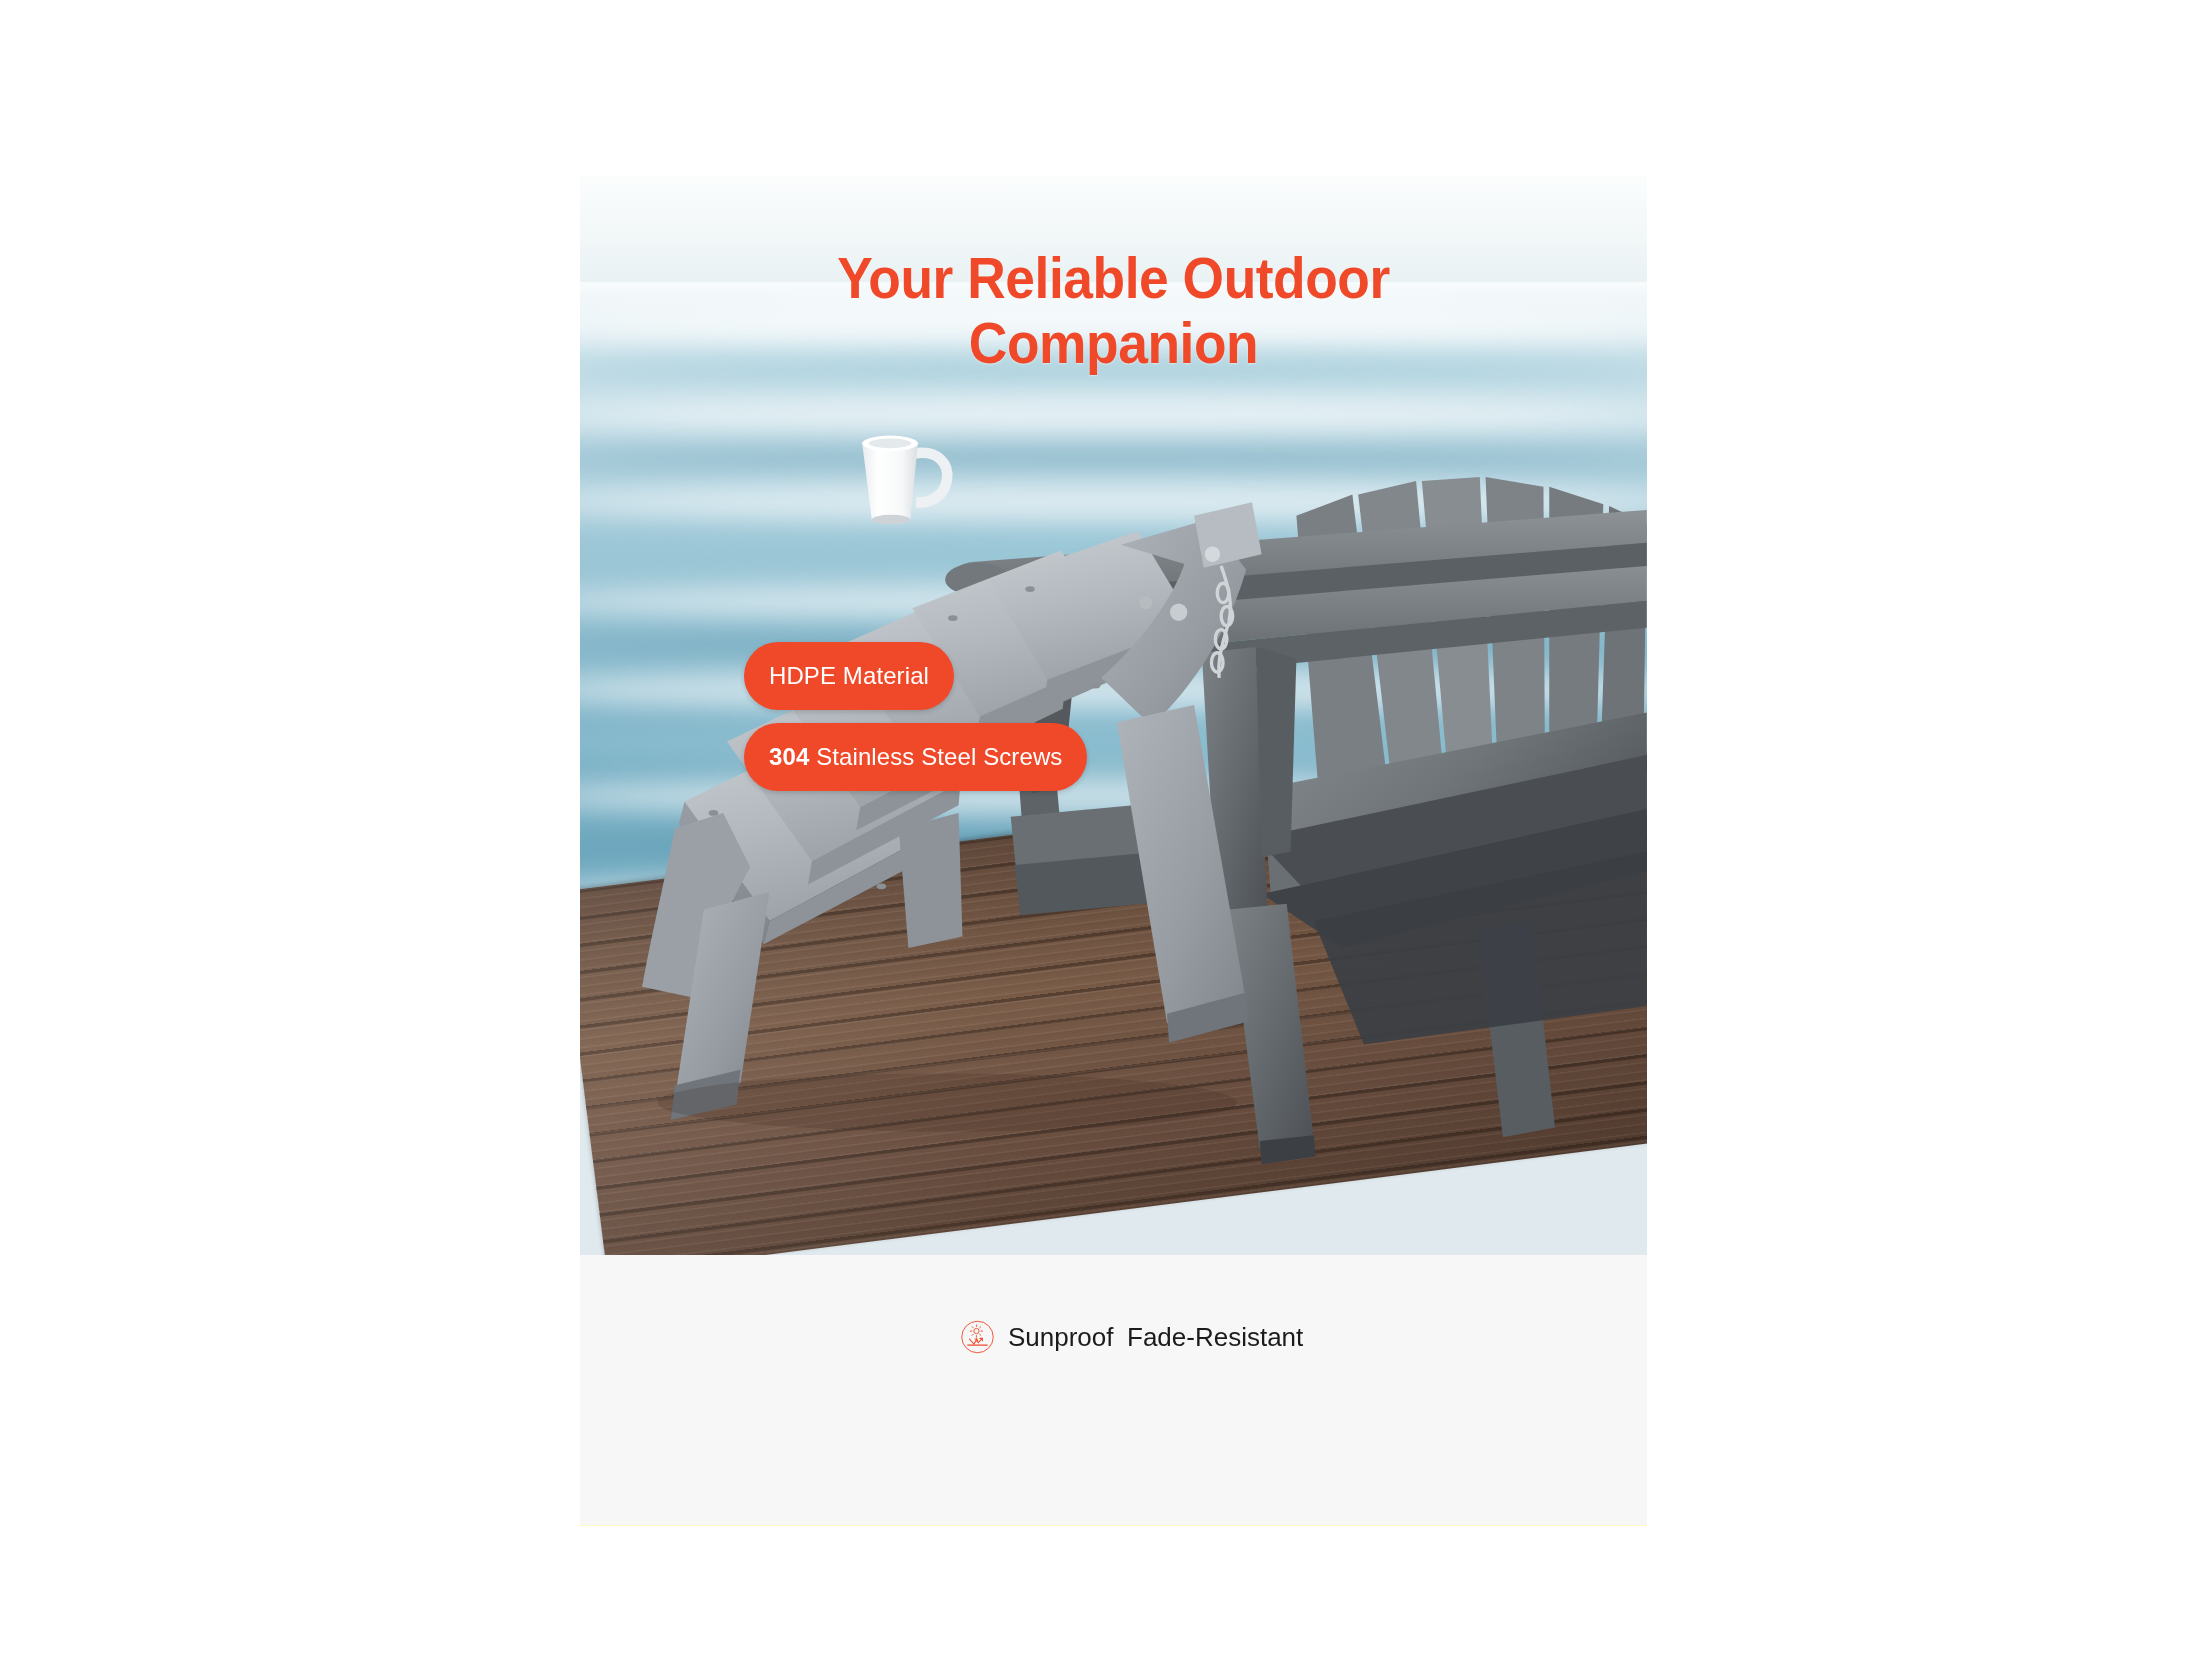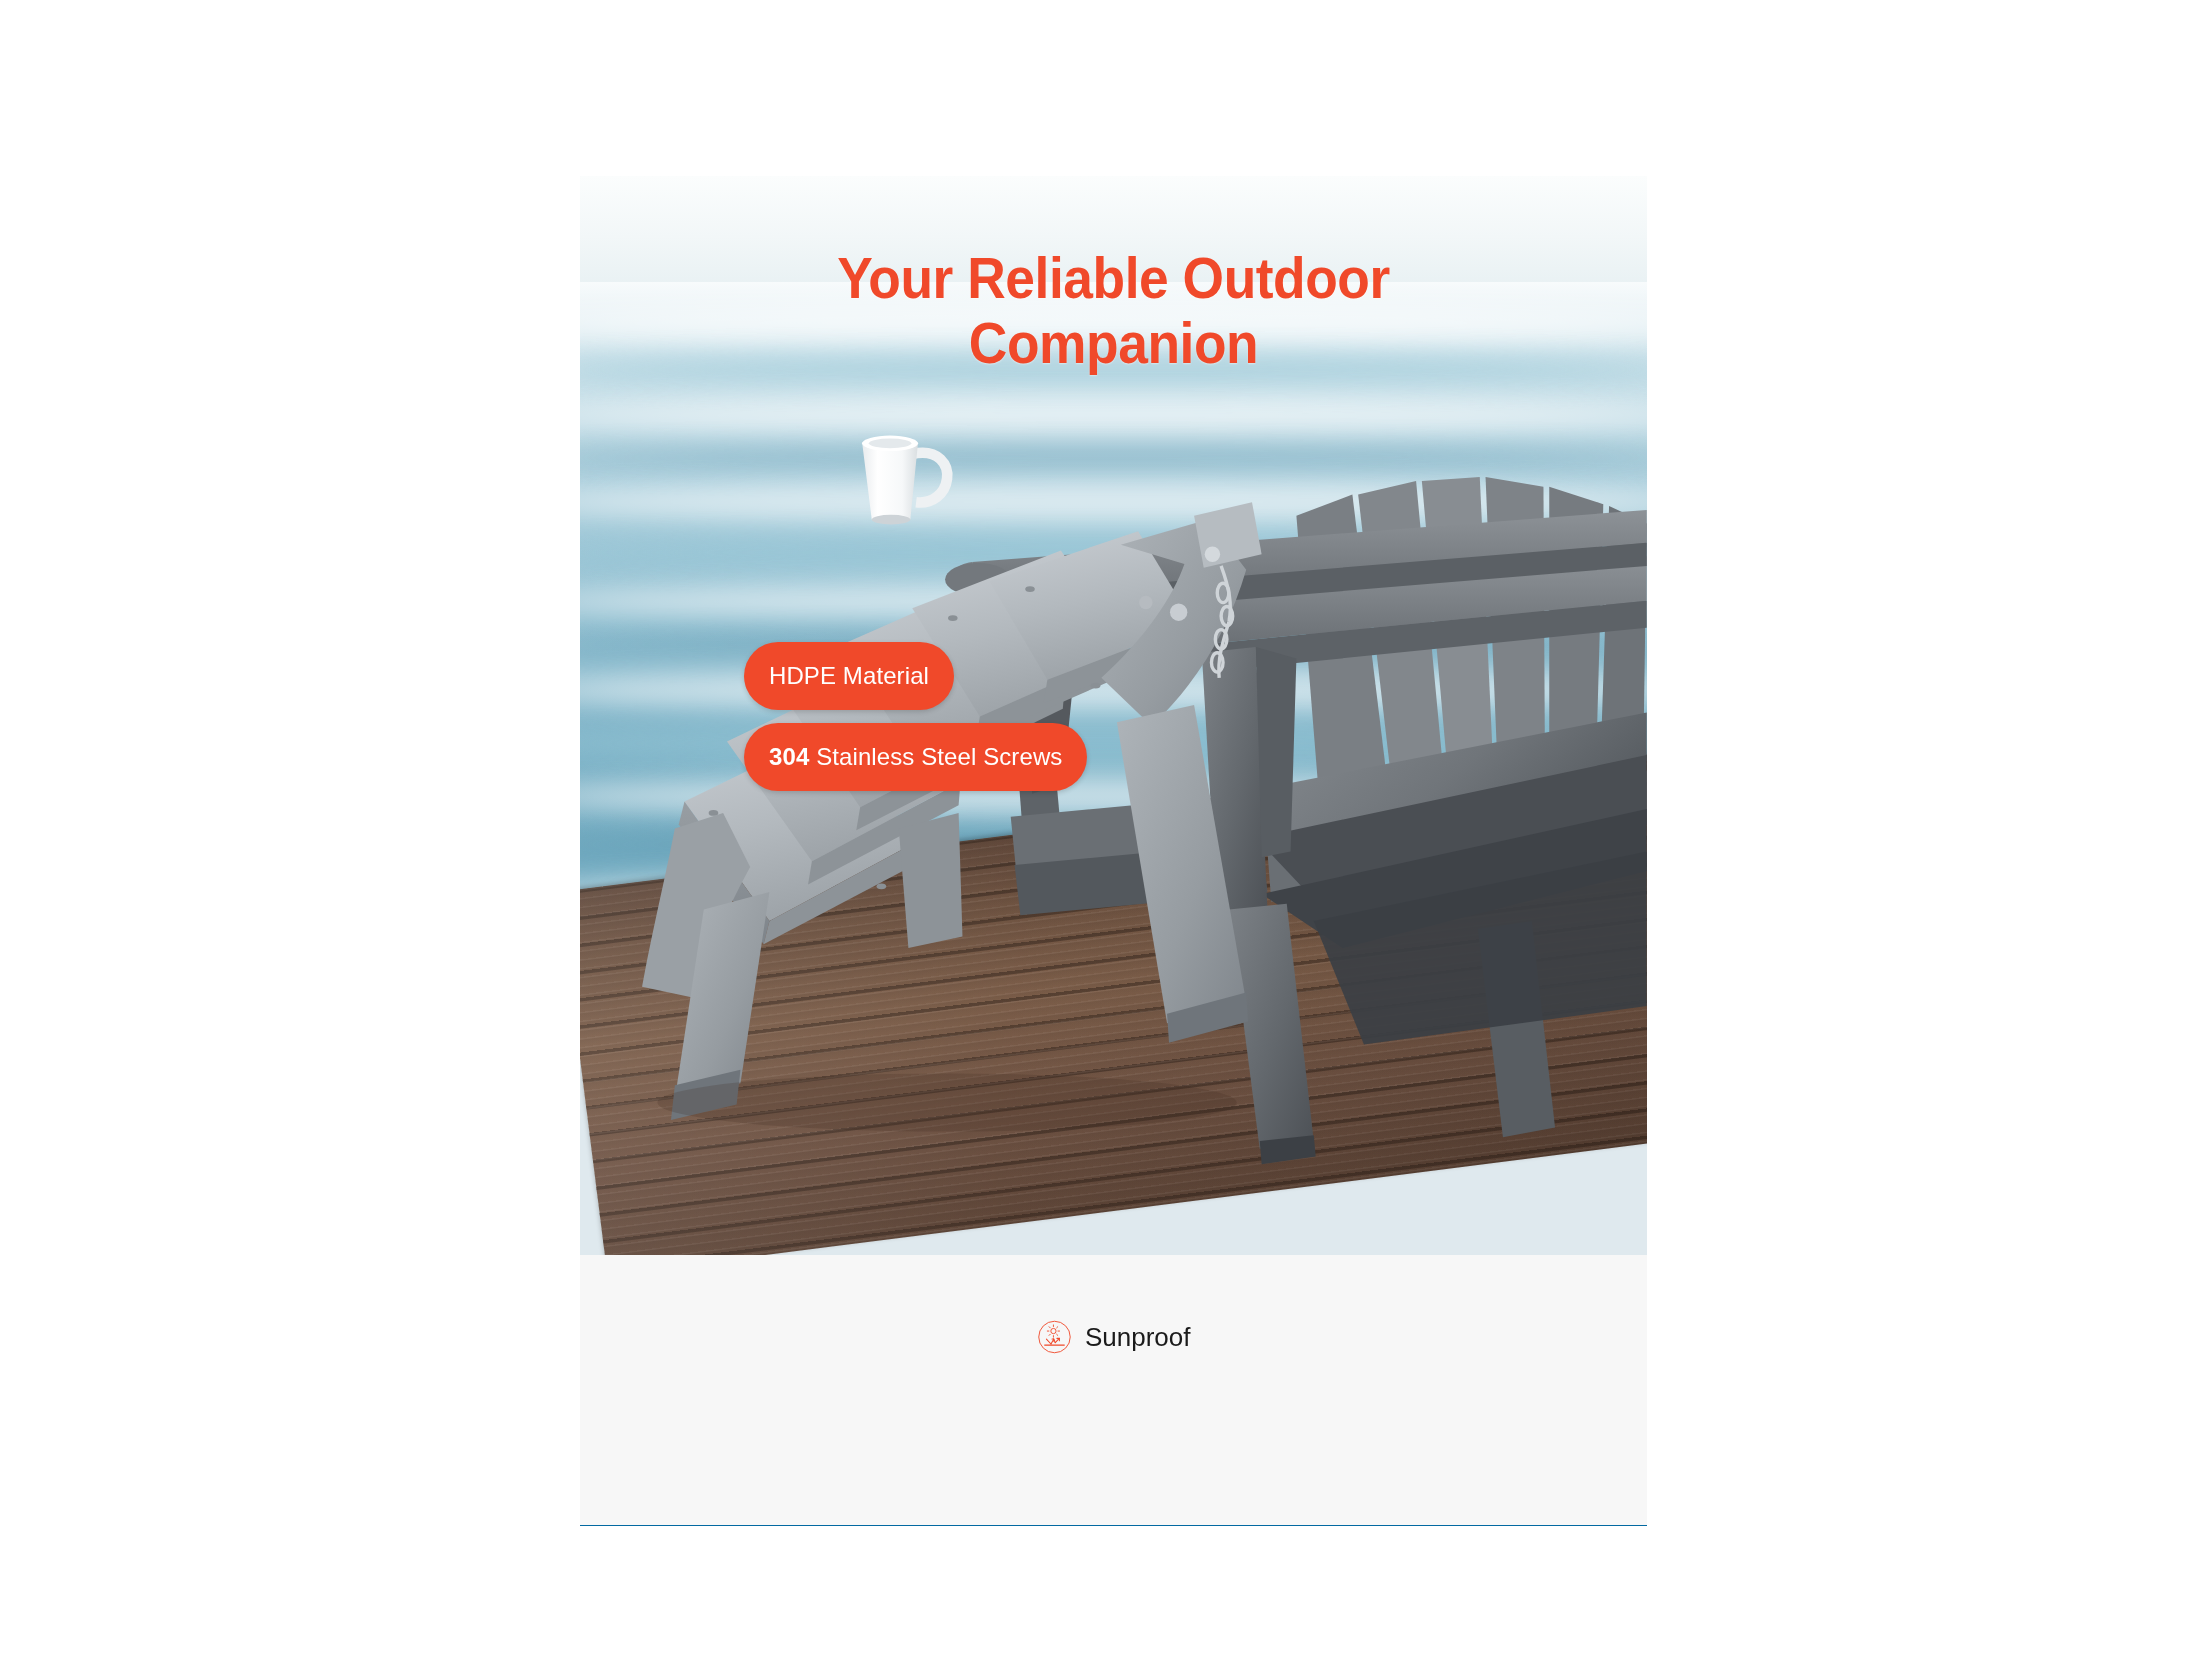--- a/index.html
+++ b/index.html
@@ -22,21 +22,21 @@
     background: #ffffff;
   }
 
   
   #product-card {
     position: absolute;
     left: 580px;
     top: 176px;
     width: 1067px;
     height: 1350px;
-    background: #0369a1;
+    background: #fef9c3;
   }
 
   
   #hero-photo {
     position: absolute;
     left: 0;
     top: 0;
     width: 1067px;
     height: 1079px;
     overflow: hidden;
@@ -441,18 +441,27 @@
             <path d="M52 66 L64 54"></path>
             <path d="M57 54 L64 54 L64 61"></path>
             <path d="M43 56 L48 56 L48 62"></path>
           </g>
         </svg>
         <div class="feature-label">Sunproof</div>
       </div>
 
 
 
+      <div class="feature">
+        <svg class="feature-icon" viewBox="0 0 100 100">
+          <circle cx="50" cy="50" r="45" fill="none" stroke="#F0492A" stroke-width="2.6"></circle>
+          <path d="M48 22 L74 50 L48 78 L22 50 Z" fill="none" stroke="#F0492A" stroke-width="3.2" stroke-linejoin="round"></path>
+          <line x1="24" y1="50" x2="72" y2="50" stroke="#F0492A" stroke-width="3.2" stroke-linecap="round"></line>
+          <path d="M79 56 C79 56 84 63 84 66.5 C84 70 81.5 72 79 72 C76.5 72 74 70 74 66.5 C74 63 79 56 79 56 Z" fill="#F0492A"></path>
+        </svg>
+        <div class="feature-label">Fade-Resistant</div>
+      </div>
 
     </div>
 
   </div>
 </div>
 
 
 </body></html>

